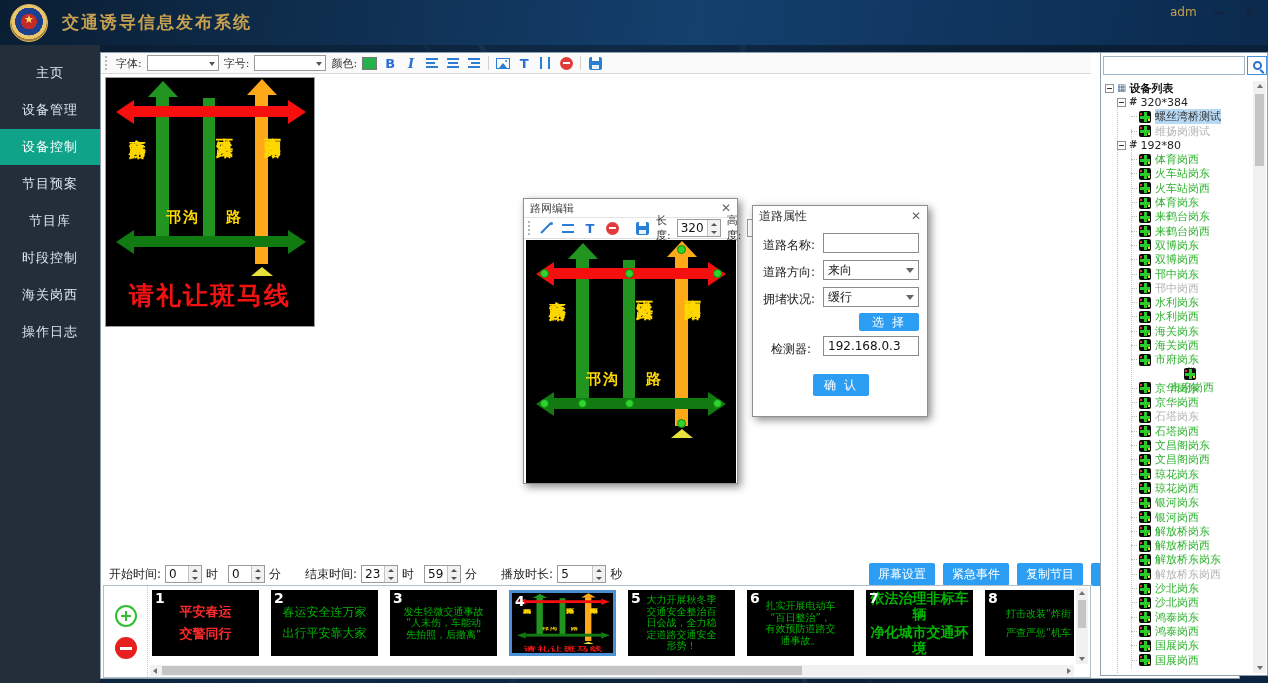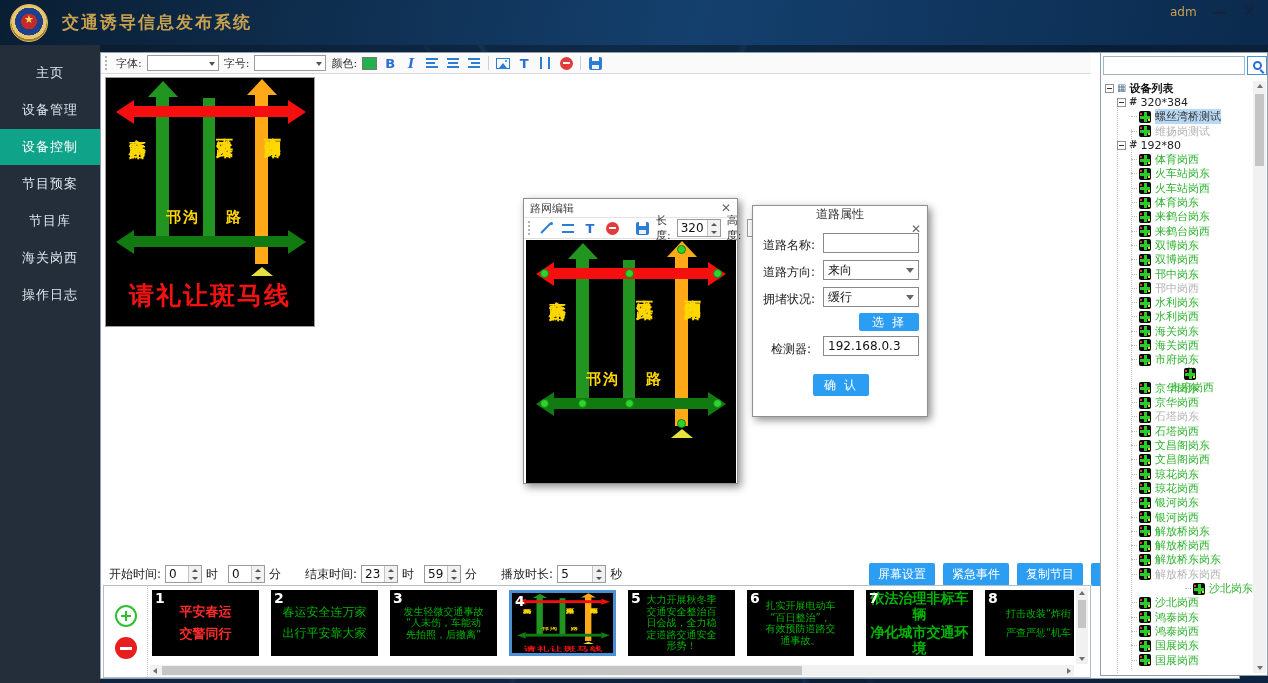--- a/index.html
+++ b/index.html
@@ -92,21 +92,21 @@
   .dialog { position:absolute; background:#fff; border:1px solid #8f8f8f; box-shadow:3px 3px 8px rgba(0,0,0,.45); z-index:8; }
   .dlg-title { height:18px; display:flex; align-items:center; padding:0 6px; font-size:11px; color:#444; }
   .dlg-x { margin-left:auto; color:#666; font-size:12px; cursor:pointer; line-height:1; }
   .de { left:523px; top:198px; width:215px; height:286px; }
   .de-toolbar { height:22px; border-top:1px solid #e3e3e3; border-bottom:1px solid #ddd; display:flex;
                 align-items:center; gap:6px; padding-left:4px; font-size:11px; color:#333; }
   #dlgCanvas { left:2px; top:41px; width:210px; height:243px; }
   .de .spin .v { min-width:20px; }
 
   .props { left:752px; top:205px; width:176px; height:212px; }
-  .props .dlg-title { height:20px; font-size:12px; color:#333;flex-direction:column; }
+  .props .dlg-title { height:20px; font-size:12px; color:#333; }
   .prow { position:absolute; font-size:12px; color:#222; }
   .pinput, .psel { position:absolute; border:1px solid #8a8a8a; background:#fff; height:20px;
                    font-size:12px; color:#111; padding:0 4px; font-family:inherit; }
   .psel { display:flex; align-items:center; justify-content:space-between; }
   .psel .dd { width:0; height:0; border-left:4px solid transparent; border-right:4px solid transparent; border-top:5px solid #666; }
   .btn-blue { background:#2b9df3; color:#fff; border:none; font-size:12px; border-radius:2px;
               cursor:pointer; font-family:inherit; letter-spacing:2px; }
 
   
   .schedule { position:absolute; left:0; top:509px; width:990px; height:24px; display:flex;
@@ -189,20 +189,21 @@
       <span class="win-ic close">✕</span>
     </div>
   </div>
 
   <div class="sidebar" id="sidebar">
       <div class="side-item">主页</div>
       <div class="side-item">设备管理</div>
       <div class="side-item active">设备控制</div>
       <div class="side-item">节目预案</div>
       <div class="side-item">节目库</div>
+      <div class="side-item">时段控制</div>
       <div class="side-item">海关岗西</div>
       <div class="side-item">操作日志</div>
     </div>
 
   <div class="main">
 
     <div class="toolbar">
       <span class="grip"></span>
       <span>字体:</span>
       <span class="combo">
@@ -849,21 +850,21 @@
         <div class="trow" style="padding-left: 28px;">
           <span class="stub"></span>
           <span class="tl-ic">
             <i class="tv"></i>
             <i class="th"></i>
             <i class="dr"></i>
             <i class="dy"></i>
           </span>
           <span class="tname offline">解放桥东岗西</span>
         </div>
-        <div class="trow" style="padding-left: 28px; justify-content: flex-end;">
+        <div class="trow" style="padding-left: 28px;">
           <span class="stub"></span>
           <span class="tl-ic">
             <i class="tv"></i>
             <i class="th"></i>
             <i class="dr"></i>
             <i class="dy"></i>
           </span>
           <span class="tname online">沙北岗东</span>
         </div>
         <div class="trow" style="padding-left: 28px;">

